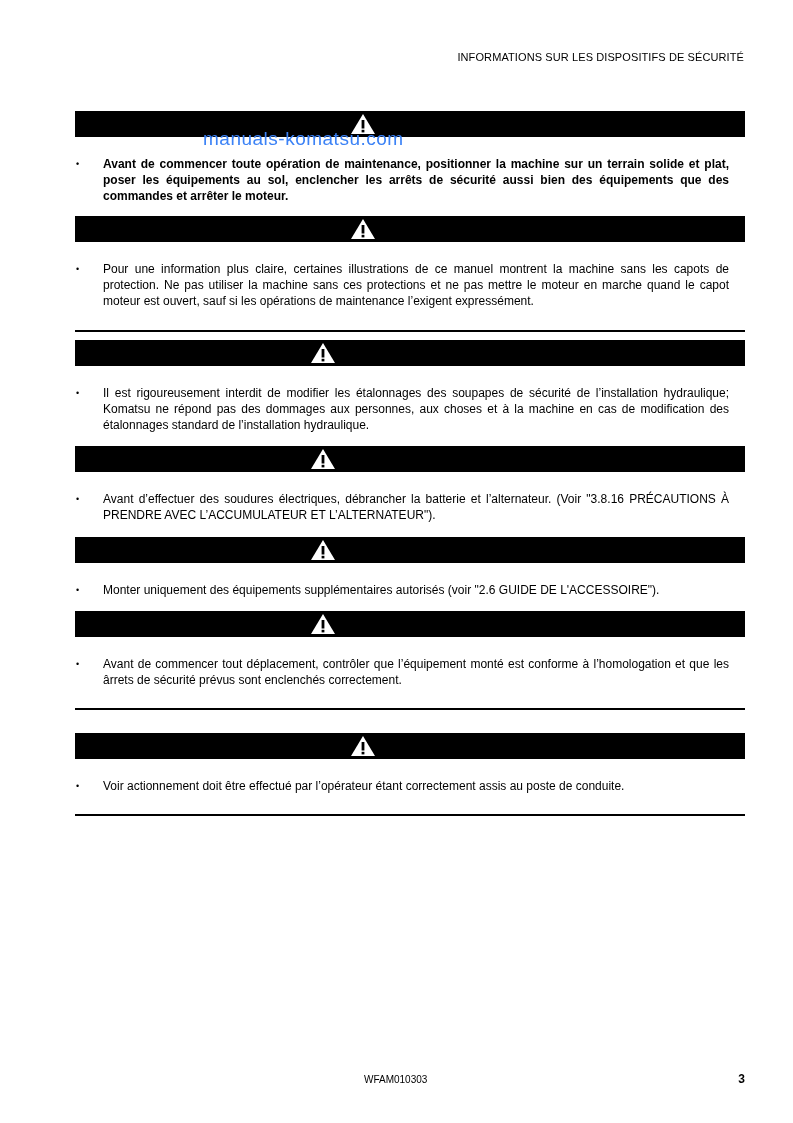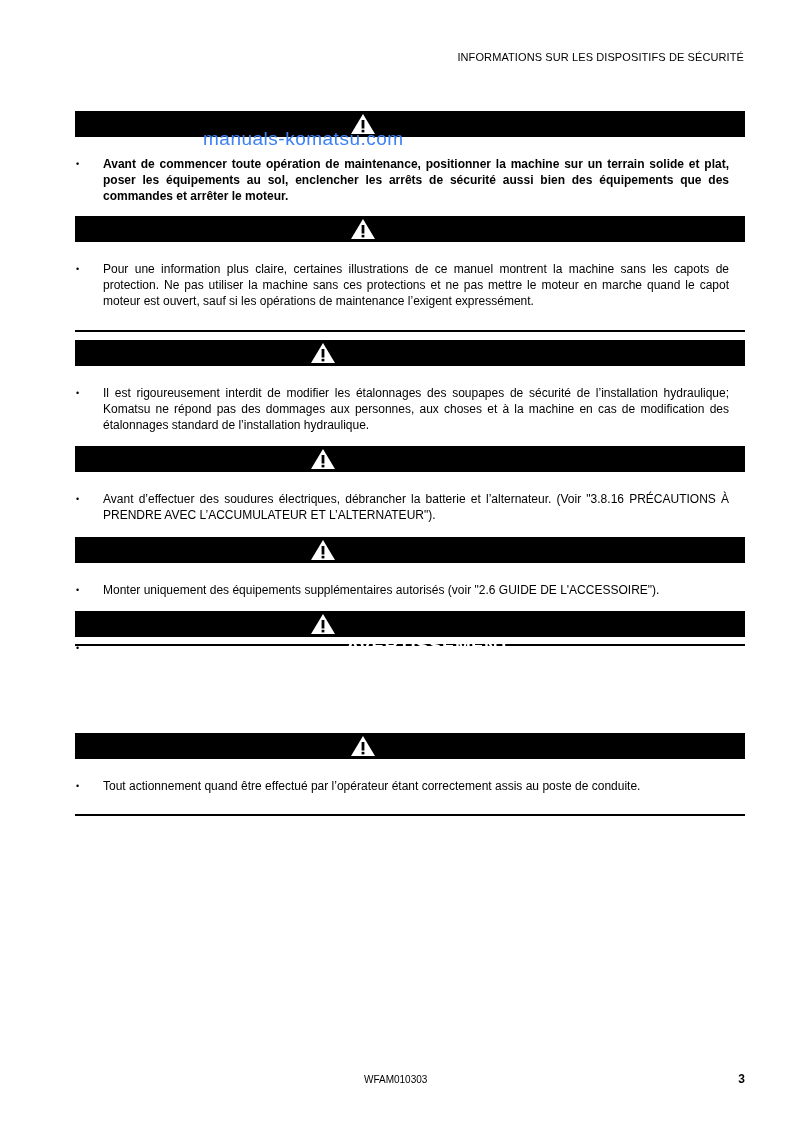--- a/index.html
+++ b/index.html
@@ -193,35 +193,36 @@
     <svg viewBox="0 0 26 22">
         <polygon points="13,1 25,21 1,21" fill="#fff"></polygon>
         <rect x="11.6" y="7" width="2.8" height="8.5" fill="#000"></rect>
         <rect x="11.6" y="16.8" width="2.8" height="2.6" fill="#000"></rect>
       </svg>
     <span class="label">AVERTISSEMENT</span>
   </div>
   <div class="body-text normal">
     <div class="item">
       <span class="bullet">•</span>
+      <p>Avant de commencer tout déplacement, contrôler que l’équipement monté est conforme à l’homologation et que les ârrets de sécurité prévus sont enclenchés correctement.</p>
     </div>
   </div>
 </div>
 
 <div class="block" style="top:733px;">
   <div class="bar">
     <svg viewBox="0 0 26 22">
         <polygon points="13,1 25,21 1,21" fill="#fff"></polygon>
         <rect x="11.6" y="7" width="2.8" height="8.5" fill="#000"></rect>
         <rect x="11.6" y="16.8" width="2.8" height="2.6" fill="#000"></rect>
       </svg>
     <span class="label">DANGER</span>
   </div>
   <div class="body-text normal">
     <div class="item" style="text-align:left;">
       <span class="bullet">•</span>
-      <p>Tout actionnement quand être effectué par l’opérateur étant correctement assis au poste de conduite.</p>
+      <p>Voir actionnement doit être effectué par l’opérateur étant correctement assis au poste de conduite.</p>
     </div>
   </div>
 </div>
 
 <div class="footer-code">WFAM010303</div>
 <div class="page-number">3</div>
 
 </body></html>

